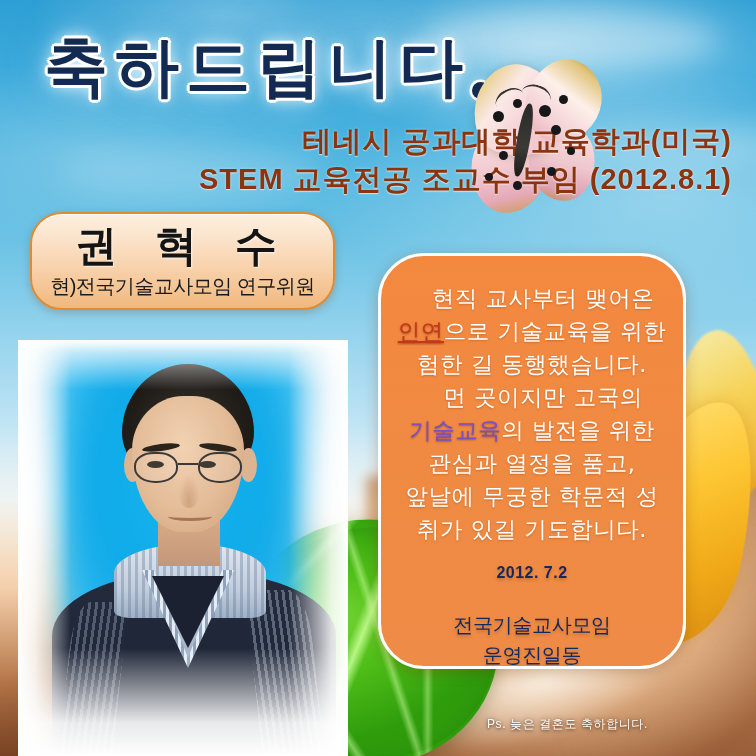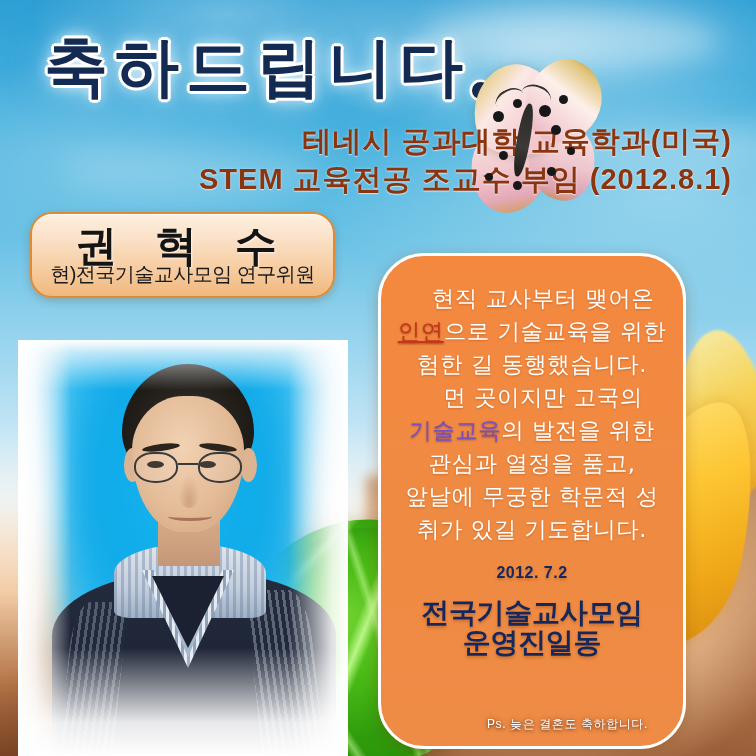--- a/index.html
+++ b/index.html
@@ -282,22 +282,22 @@
   }
   .bantenna{
     position:absolute;width:30px;height:22px;border-top:2px solid #33312c;border-radius:60% 60% 0 0;z-index:5;
   }
   .ba1{left:40px;top:34px;transform:rotate(-26deg);}
   .ba2{left:66px;top:30px;transform:rotate(18deg);}
   .bspot{position:absolute;background:#17171a;border-radius:50%;z-index:4;}
 
   
   .badge{
-    position:absolute;left:30px;top:212px;width:305px;height:86px;
-    border-radius:22px;
+    position:absolute;left:30px;top:212px;width:305px;height:98px;
+    border-radius:32px;
     background:linear-gradient(180deg,#fdf0e0 0%, #fbe2c9 28%, #f7cfa6 62%, #f0b87e 100%);
     border:2.5px solid #e08a33;
     box-shadow:0 3px 8px rgba(120,70,20,.28), inset 0 1px 0 rgba(255,255,255,.85);
     text-align:center;
     overflow:hidden;
   }
   .badge-name{
     position:absolute;left:0;right:0;top:4px;
     font-size:42px;font-weight:700;letter-spacing:13px;
     color:#141414;
@@ -318,21 +318,21 @@
     letter-spacing:1px;
     white-space:nowrap;
     text-align:right;
     text-shadow:0 1px 1px rgba(255,255,255,.55), 0 0 3px rgba(255,255,255,.4);
   }
   .sub1{top:122px;font-size:29px;}
   .sub2{top:160px;font-size:29px;}
 
   
   .card{
-    position:absolute;left:378px;top:253px;width:308px;height:496px;
+    position:absolute;left:378px;top:253px;width:308px;height:416px;
     background:linear-gradient(180deg,#f4883f 0%, #f08a42 45%, #ee8b46 100%);
     border:3px solid #ffffff;
     border-radius:46px;
     box-shadow:0 4px 14px rgba(120,60,10,.30);
     padding:20px 14px 12px 14px;
     overflow:hidden;
   }
   .msg{
     font-family:"DejaVu Sans","Liberation Sans",sans-serif;
     font-size:22.5px;
@@ -345,22 +345,22 @@
   }
   .msg .accent-red{color:#c6361c;text-shadow:0 1px 2px rgba(90,25,5,.5);text-decoration:underline;}
   .msg .accent-purple{color:#7a4fc0;text-shadow:0 1px 2px rgba(50,20,90,.5);}
   .msg .lead{padding-left:22px;}
   .card-date{
     margin-top:18px;text-align:center;
     font-size:16px;font-weight:700;color:#16275c;letter-spacing:.5px;
     text-shadow:0 2px 3px rgba(150,80,20,.45);
   }
   .card-org{
-    margin-top:16px;text-align:center;
-    font-size:28px;font-weight:700;color:#16275c;line-height:30px;
+    margin-top:28px;text-align:center;
+    font-size:20px;font-weight:400;color:#16275c;line-height:30px;
     letter-spacing:-.3px;
     text-shadow:0 2px 3px rgba(150,80,20,.45);
   }
 
   
   .psline{
     position:absolute;left:487px;top:716px;
     font-size:12px;color:#ffffff;letter-spacing:.6px;white-space:nowrap;
     text-shadow:0 1px 3px rgba(80,35,10,.85), 0 0 6px rgba(0,0,0,.35);
     text-align:right;

